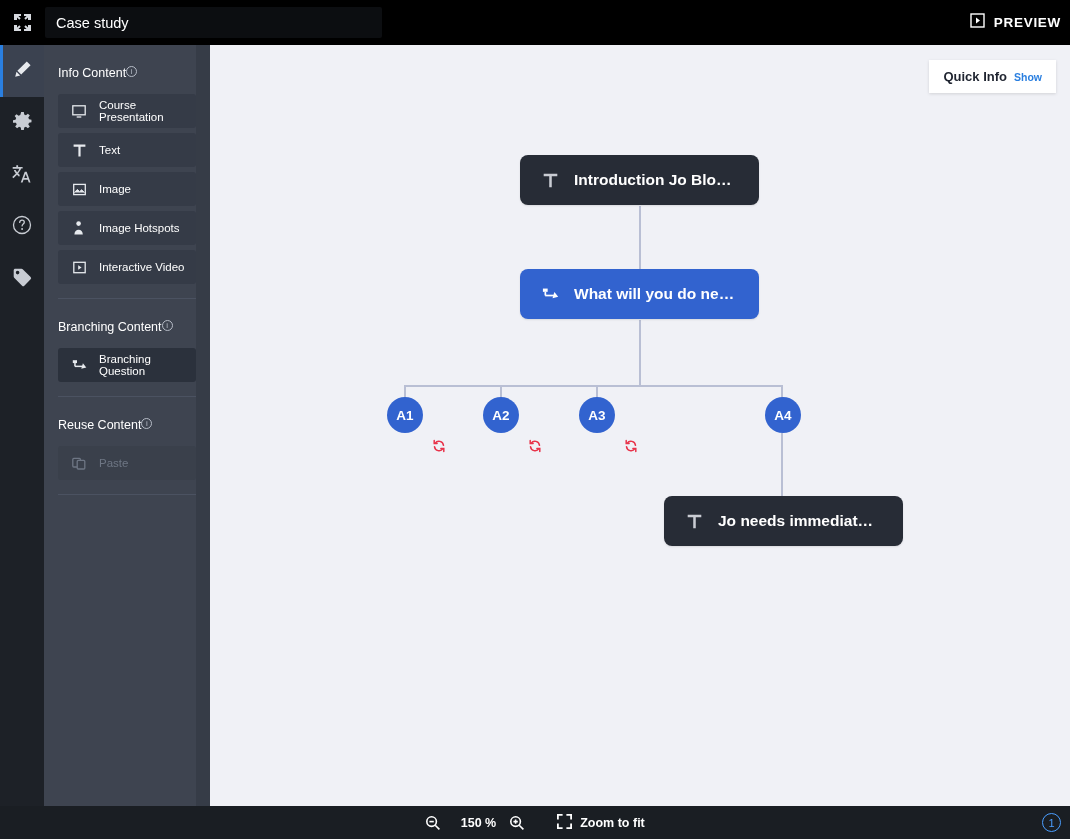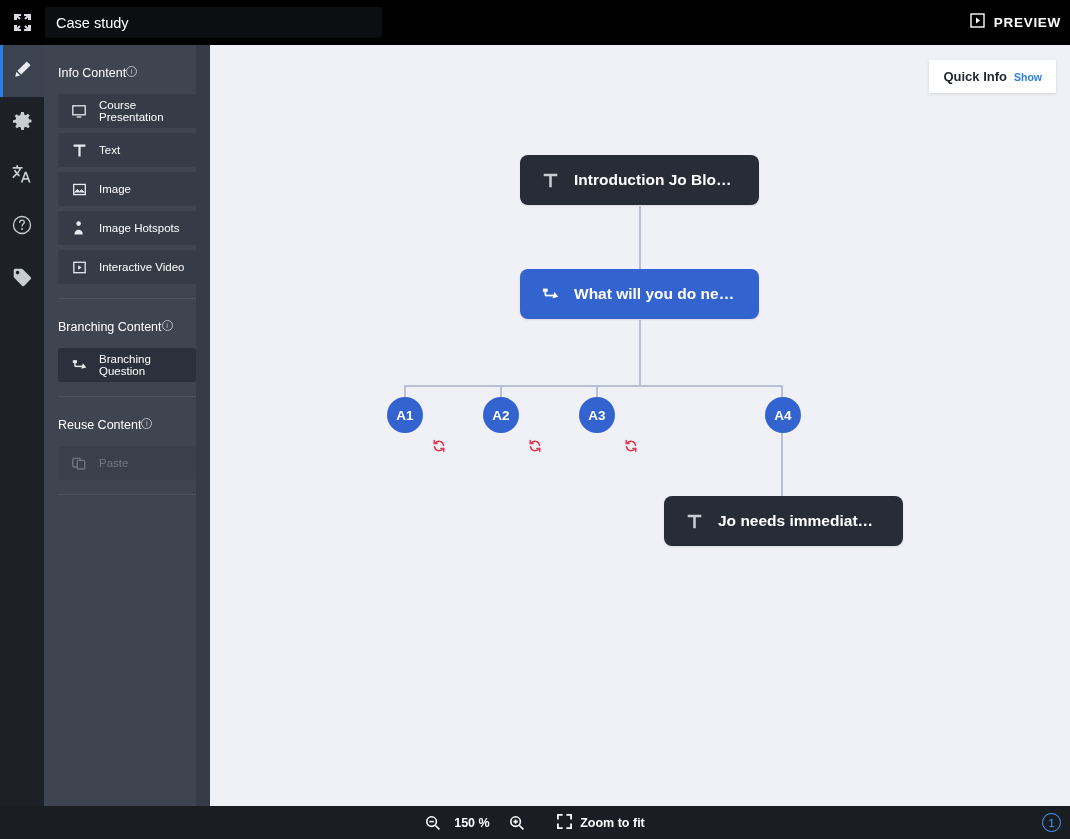--- a/index.html
+++ b/index.html
@@ -143,21 +143,21 @@
 
   
   .bottombar {
     position: absolute; left: 0; bottom: 0; width: 1070px; height: 33px;
     background: #1a1e23;
     display: flex; align-items: center; justify-content: center; gap: 0;
     color: #ffffff;
   }
   .zoomgroup { display: flex; align-items: center; gap: 13px; }
   .zoom-ico { cursor: pointer; display: flex; align-items: center; }
-  .zoom-val { font-size: 12.5px; font-weight: bold; min-width: 42px; text-align: left; }
+  .zoom-val { font-size: 12.5px; font-weight: bold; min-width: 42px; text-align: right; }
   .zoomfit {
     display: flex; align-items: center; gap: 8px;
     margin-left: 32px; cursor: pointer;
     font-size: 12.5px; font-weight: bold;
   }
   .badge {
     position: absolute; right: 9px; bottom: 7px;
     width: 19px; height: 19px; border-radius: 50%;
     border: 1.6px solid #4a9eff;
     color: #4a9eff; font-size: 11px;

